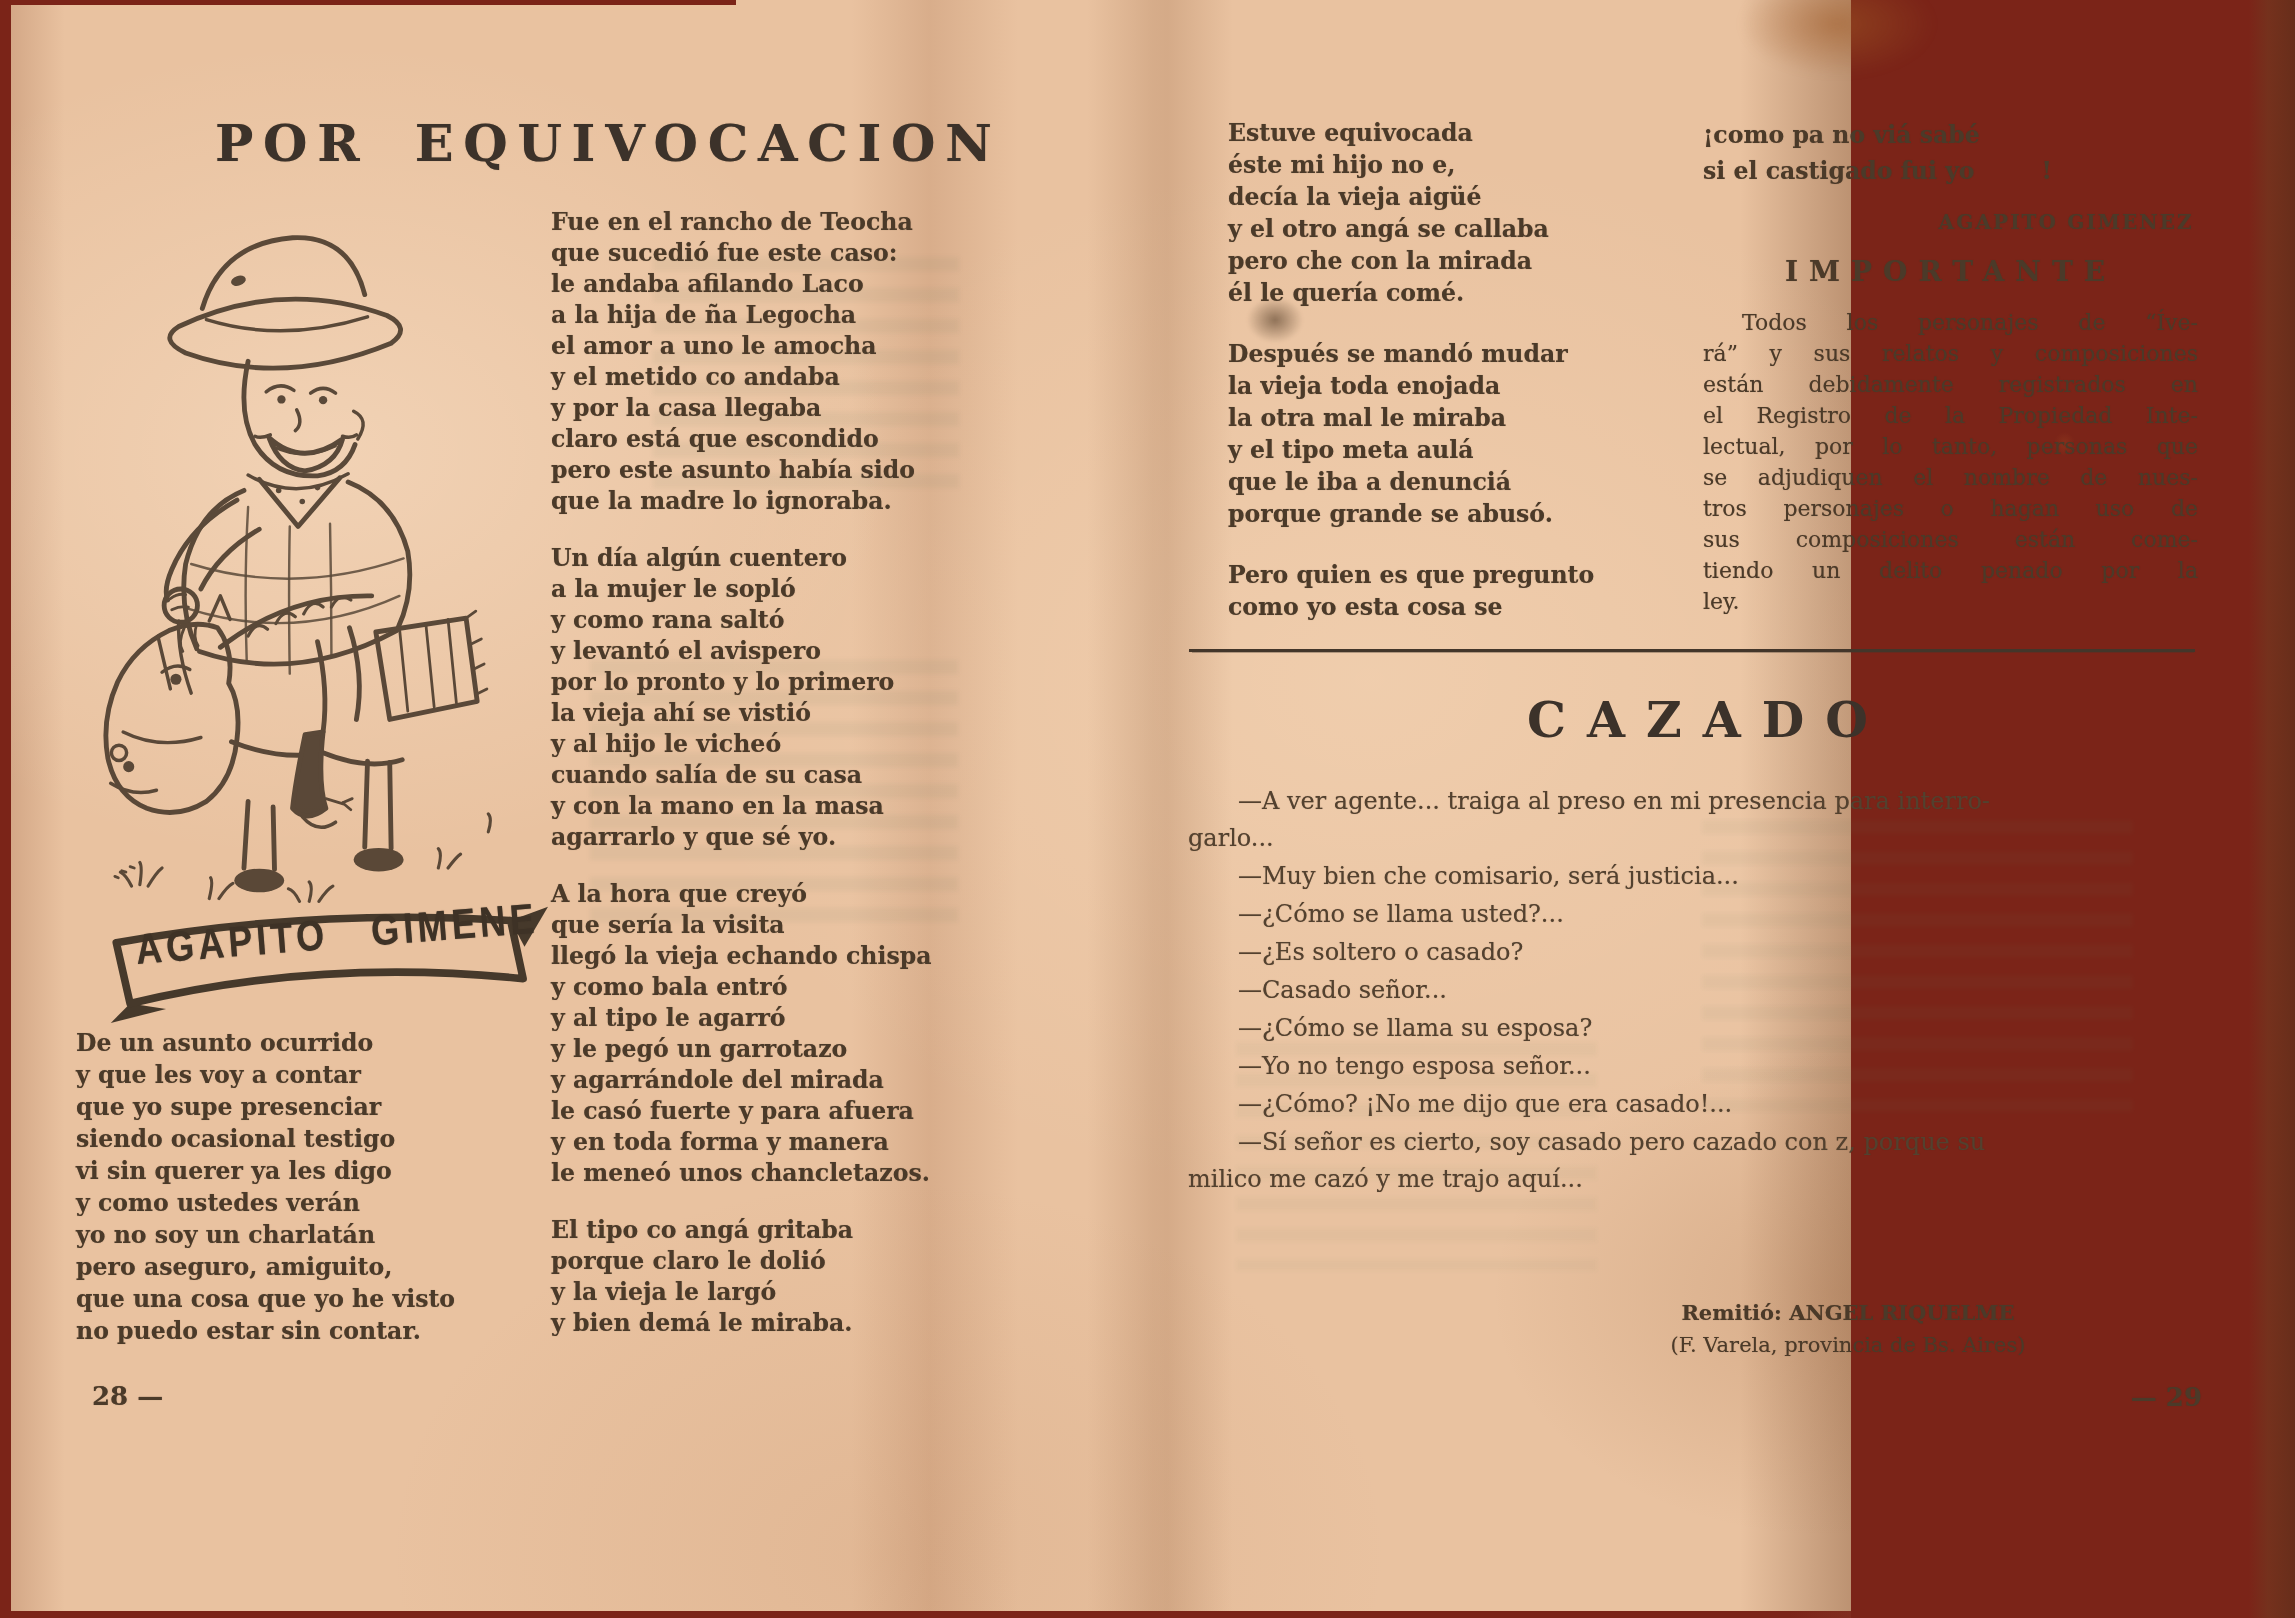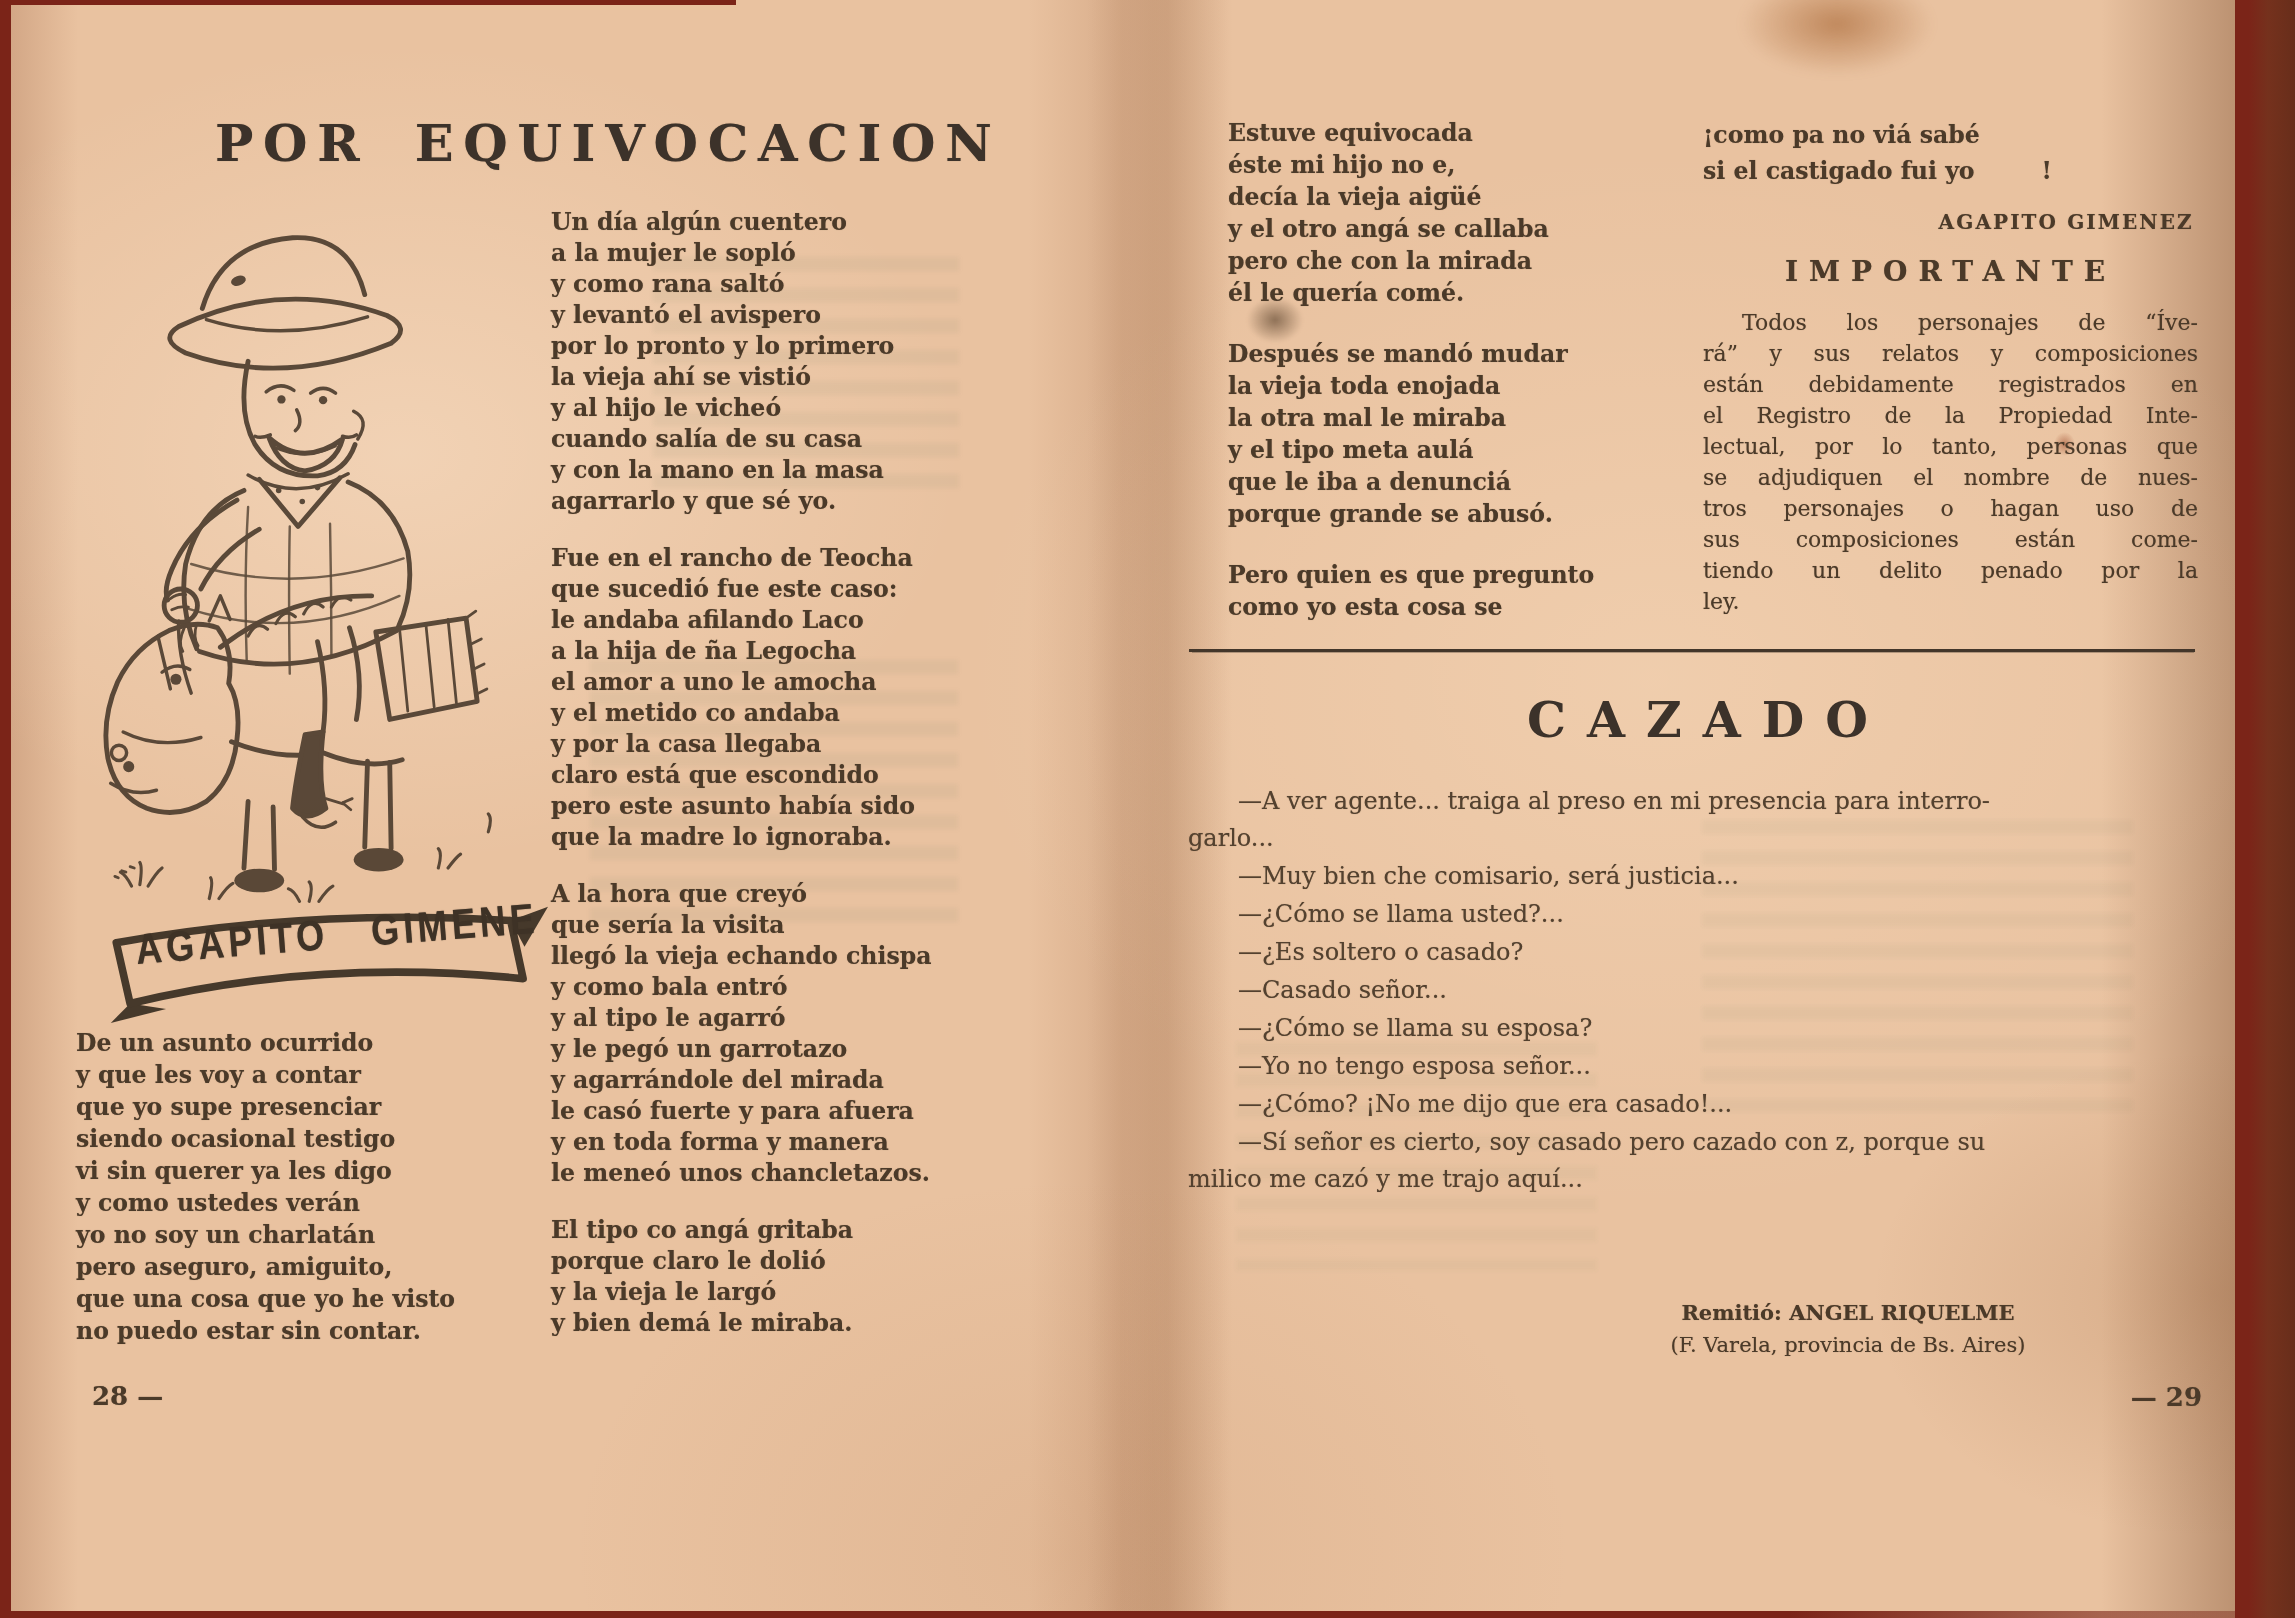--- a/index.html
+++ b/index.html
@@ -1,18 +1,18 @@
 <!DOCTYPE html>
 <html style="font-size:11px"><head>
 <meta charset="utf-8">
 <style>
   html,body{margin:0;padding:0;background:#7b2418;}
   body{width:2295px;height:1618px;overflow:hidden;position:relative;
        font-family:"DejaVu Serif", serif;}
-  .spread{position:absolute;left:0;top:0;width:2235px;height:1618px;
+  .spread{position:absolute;left:0;top:0;width:1851px;height:1618px;
     background-color:#e9c2a0;
     background-image:
       radial-gradient(903px 660px at 18% 28%, rgba(255,236,214,.38), transparent 62%),
       radial-gradient(1042px 799px at 74% 42%, rgba(255,231,202,.30), transparent 66%),
       radial-gradient(695px 521px at 48% 96%, rgba(176,118,76,.14), transparent 72%),
       radial-gradient(486px 347px at 99% 80%, rgba(150,95,55,.22), transparent 70%),
       linear-gradient(90deg, rgba(140,80,50,.28) 0%, rgba(140,80,50,0) 3.5%,
         rgba(140,80,50,0) 46%, rgba(150,90,55,.20) 50.2%, rgba(140,80,50,0) 55%,
         rgba(140,80,50,0) 94%, rgba(115,68,38,.38) 100%);
   }
@@ -175,42 +175,42 @@
       <div class="pline">vi sin querer ya les digo</div>
       <div class="pline">y como ustedes verán</div>
       <div class="pline">yo no soy un charlatán</div>
       <div class="pline">pero aseguro, amiguito,</div>
       <div class="pline">que una cosa que yo he visto</div>
       <div class="pline">no puedo estar sin contar.</div>
     </div>
 
   <div class="abs ink poem" id="main-poem" style="left:551px;top:207px;width:417px;">
       <div class="stanza">
+        <div class="pline">Fue en el rancho de Teocha</div>
+        <div class="pline">que sucedió fue este caso:</div>
+        <div class="pline">le andaba afilando Laco</div>
+        <div class="pline">a la hija de ña Legocha</div>
+        <div class="pline">el amor a uno le amocha</div>
+        <div class="pline">y el metido co andaba</div>
+        <div class="pline">y por la casa llegaba</div>
+        <div class="pline">claro está que escondido</div>
+        <div class="pline">pero este asunto había sido</div>
+        <div class="pline">que la madre lo ignoraba.</div>
+      </div>
+      <div class="stanza">
         <div class="pline">Un día algún cuentero</div>
         <div class="pline">a la mujer le sopló</div>
         <div class="pline">y como rana saltó</div>
         <div class="pline">y levantó el avispero</div>
         <div class="pline">por lo pronto y lo primero</div>
         <div class="pline">la vieja ahí se vistió</div>
         <div class="pline">y al hijo le vicheó</div>
         <div class="pline">cuando salía de su casa</div>
         <div class="pline">y con la mano en la masa</div>
         <div class="pline">agarrarlo y que sé yo.</div>
-      </div>
-      <div class="stanza">
-        <div class="pline">Fue en el rancho de Teocha</div>
-        <div class="pline">que sucedió fue este caso:</div>
-        <div class="pline">le andaba afilando Laco</div>
-        <div class="pline">a la hija de ña Legocha</div>
-        <div class="pline">el amor a uno le amocha</div>
-        <div class="pline">y el metido co andaba</div>
-        <div class="pline">y por la casa llegaba</div>
-        <div class="pline">claro está que escondido</div>
-        <div class="pline">pero este asunto había sido</div>
-        <div class="pline">que la madre lo ignoraba.</div>
       </div>
       <div class="stanza">
         <div class="pline">A la hora que creyó</div>
         <div class="pline">que sería la visita</div>
         <div class="pline">llegó la vieja echando chispa</div>
         <div class="pline">y como bala entró</div>
         <div class="pline">y al tipo le agarró</div>
         <div class="pline">y le pegó un garrotazo</div>
         <div class="pline">y agarrándole del mirada</div>
         <div class="pline">le casó fuerte y para afuera</div>

